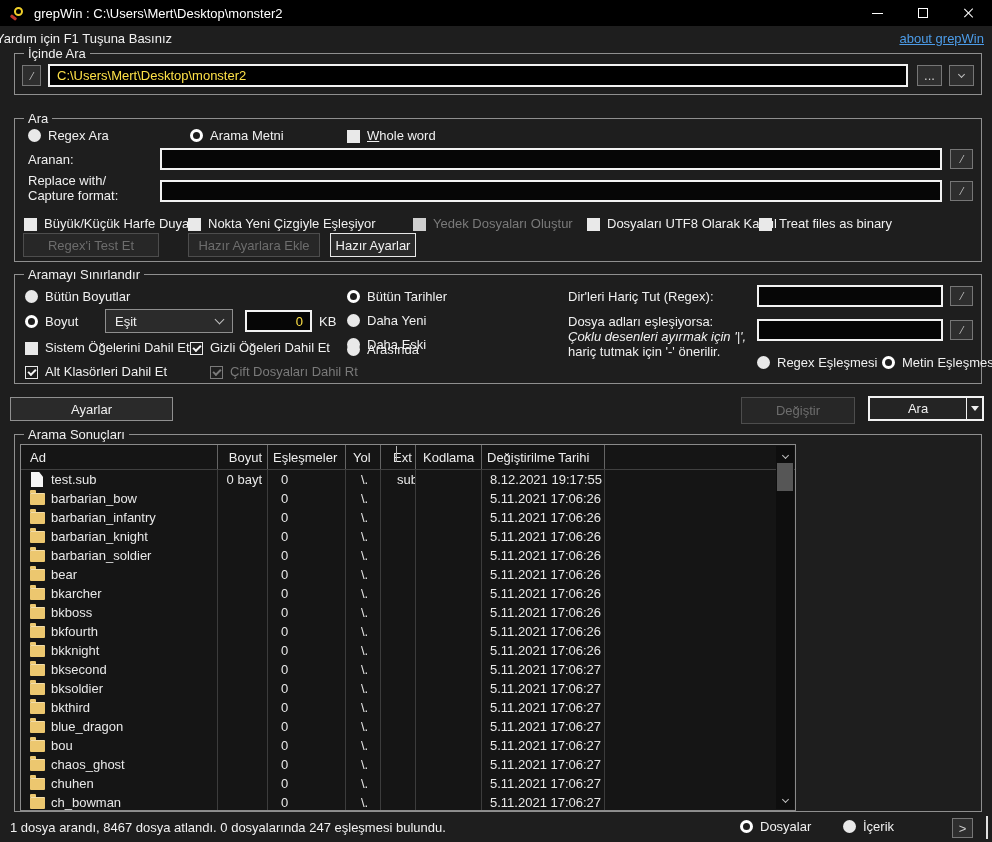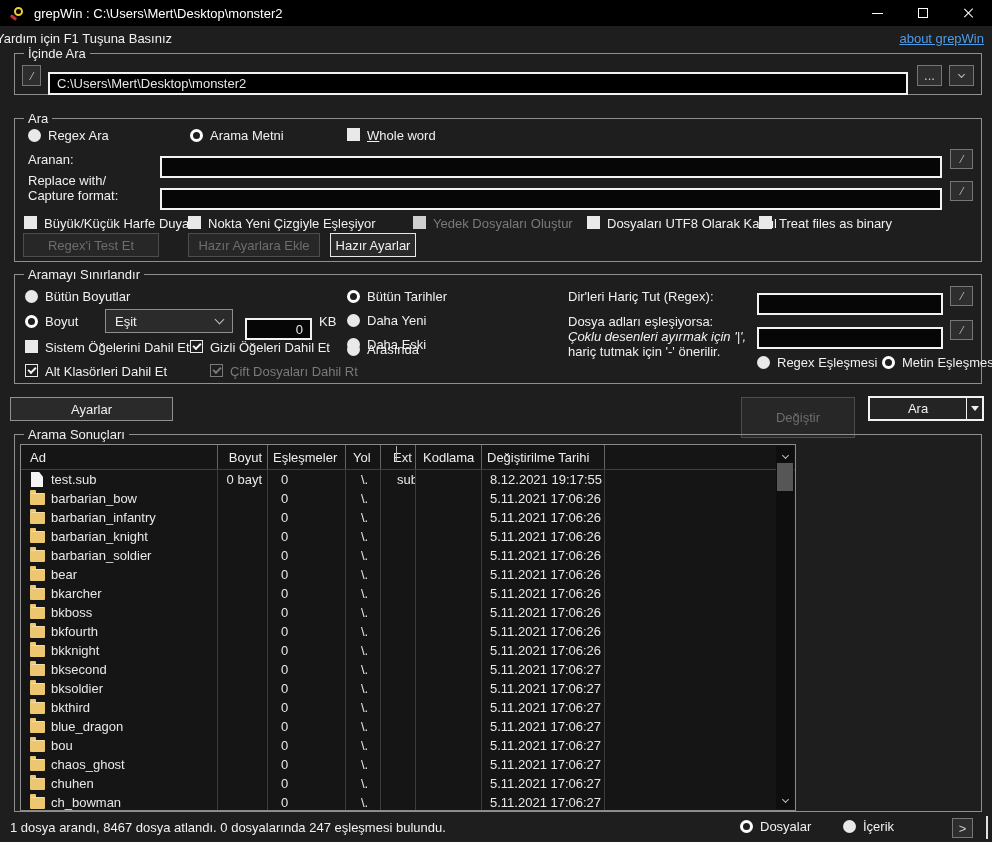--- a/index.html
+++ b/index.html
@@ -25,38 +25,38 @@
       width:1.4px;height:12px;background:#fff;}
   .close-glyph::before{transform:rotate(45deg);}
   .close-glyph::after{transform:rotate(-45deg);}
 
   
   .label{position:absolute;white-space:nowrap;}
   .group{position:absolute;border:1px solid #8f8f8f;}
   .group-label{position:absolute;top:-8px;left:9px;background:#1e1e1e;padding:0 4px;
                line-height:15px;white-space:nowrap;}
 
-  .tbox{position:absolute;background:#060606;border:2px solid #f2f2f2;color:#e5e5e5;
-        font:13px "Liberation Sans","DejaVu Sans",sans-serif;padding:0 7px;outline:none;margin-top:8px;}
+  .tbox{position:absolute;background:#060606;border:2px solid #f2f2f2;color:#fde047;
+        font:13px "Liberation Sans","DejaVu Sans",sans-serif;padding:0 7px;outline:none;}
   .tbox.num{text-align:right;}
 
   .sbtn{position:absolute;background:#2e2e2e;border:1px solid #767676;color:#cfcfcf;
         display:flex;align-items:center;justify-content:center;font-size:13px;}
   .slash-glyph{font-style:italic;font-family:"Liberation Serif","DejaVu Serif",serif;}
 
   .btn{position:absolute;background:#2a2a2a;border:1px solid #909090;color:#f0f0f0;
        display:flex;align-items:center;justify-content:center;white-space:nowrap;}
   .btn.disabled{color:#6d6d6d;border-color:#4d4d4d;background:#272727;}
   .btn.primary{border:2px solid #f2f2f2;background:#242424;}
 
   .radio{position:absolute;display:flex;align-items:center;gap:7px;white-space:nowrap;height:15px;}
   .rdot{width:13px;height:13px;border-radius:50%;background:#e9e9e9;flex:none;}
   .radio.sel .rdot{background:#1e1e1e;border:3.5px solid #fff;}
 
-  .check{position:absolute;display:flex;align-items:flex-start;gap:7px;white-space:nowrap;height:15px;}
+  .check{position:absolute;display:flex;align-items:flex-end;gap:7px;white-space:nowrap;height:15px;}
   .cbx{width:13px;height:13px;background:#e9e9e9;flex:none;position:relative;}
   .check.on .cbx{background:transparent;border:1px solid #eaeaea;}
   .check.on .cbx::after{content:"";position:absolute;left:2px;top:2px;width:6px;height:3px;
       border-left:2px solid #f5f5f5;border-bottom:2px solid #f5f5f5;transform:rotate(-45deg);}
   .check.dis{color:#7a7a7a;}
   .check.dis .cbx{background:#9b9b9b;}
   .check.dis.on .cbx{background:transparent;border-color:#7a7a7a;}
   .check.dis.on .cbx::after{border-color:#7a7a7a;}
 
   .combo{position:absolute;background:#2b2b2b;border:1px solid #8f8f8f;display:flex;
@@ -268,21 +268,21 @@
     <span>Regex Eşleşmesi</span>
 </span>
 <span class="radio sel" style="left:882px;top:355px;">
   <span class="rdot"></span>
     <span>Metin Eşleşmesi</span>
 </span>
 
 <div class="btn" style="left:10px;top:397px;width:163px;height:24px;">
     <span>Ayarlar</span>
   </div>
-<div class="btn disabled" style="left:741px;top:397px;width:114px;height:41px;">
+<div class="btn disabled" style="left:741px;top:397px;width:114px;height:27px;">
     <span>Değiştir</span>
   </div>
 <div class="btn primary" style="left:868px;top:396px;width:116px;height:25px;padding:0;">
   <span style="flex:1;text-align:center;">Ara</span>
   <span style="width:1px;height:100%;background:#f2f2f2;"></span>
   <span style="width:15px;display:flex;align-items:center;justify-content:center;">
     <span class="tri-down"></span>
   </span>
 </div>
 

